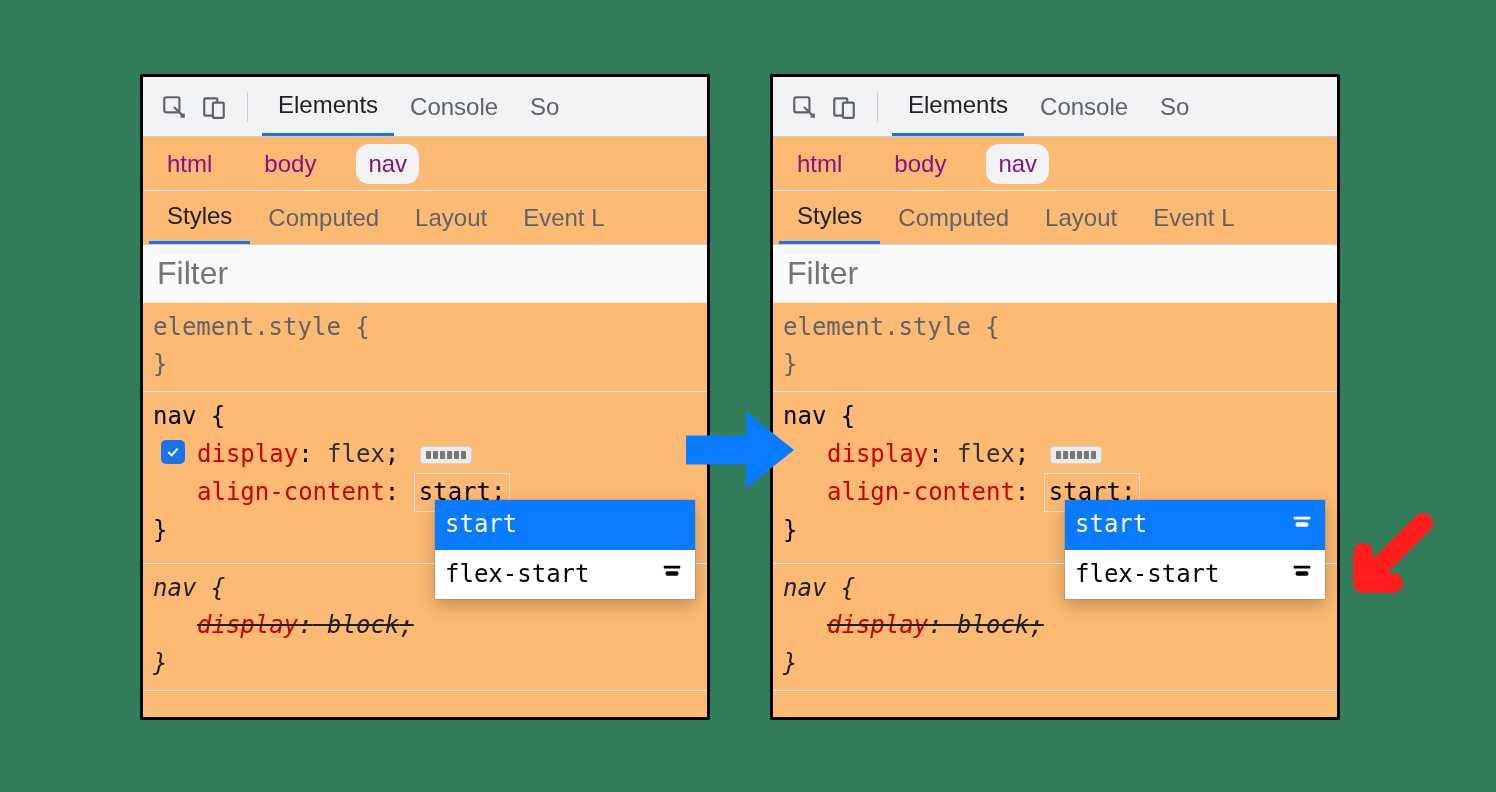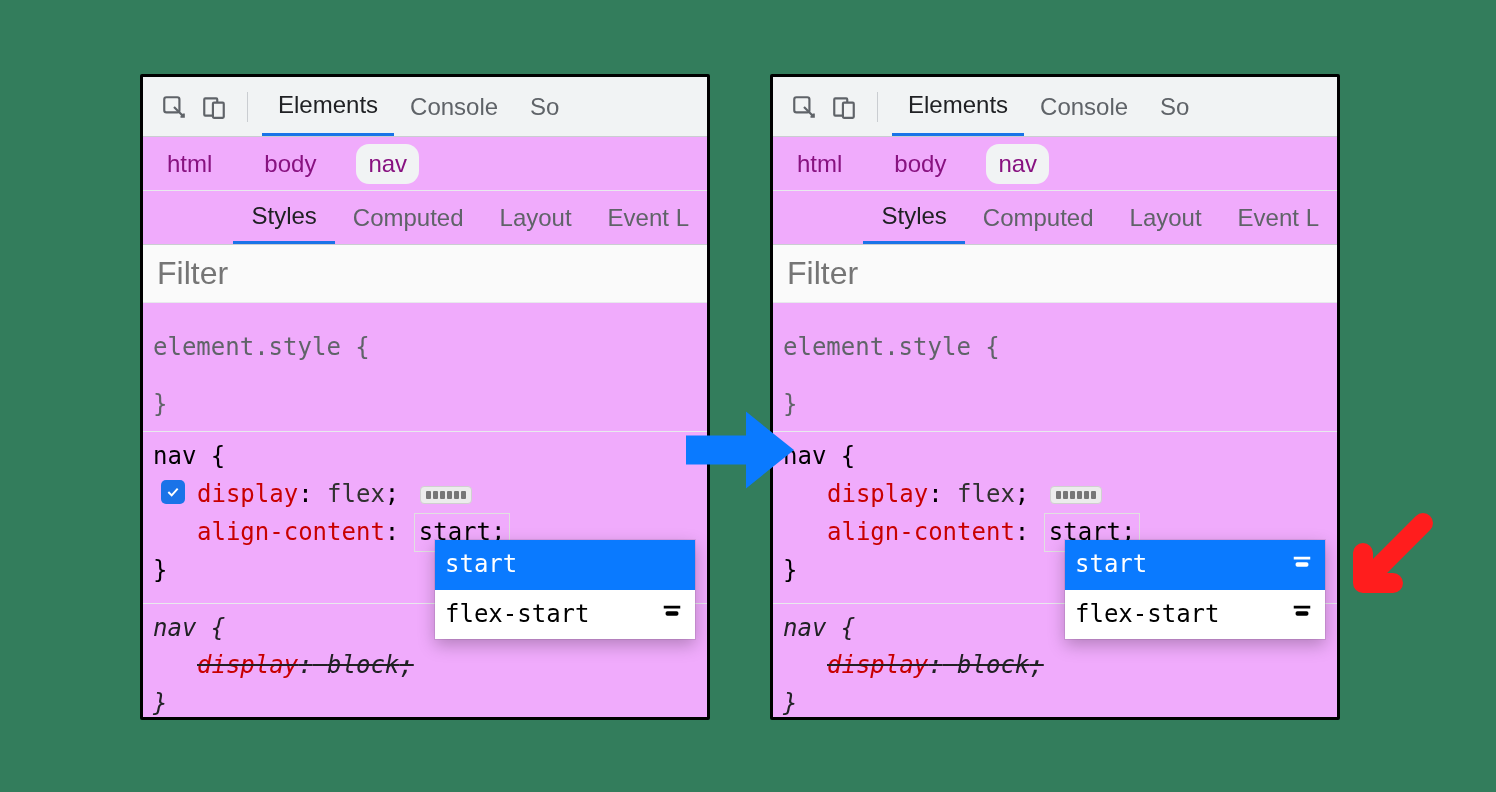--- a/index.html
+++ b/index.html
@@ -5,21 +5,21 @@
   * { box-sizing: border-box; margin: 0; padding: 0; }
   body {
     background: #337d5c;
     font-family: -apple-system, BlinkMacSystemFont, "Segoe UI", Helvetica, Arial, sans-serif;
     width: 1496px;
     height: 792px;
     position: relative;
   }
   .panel {
     position: absolute;
-    background: #f0abfc;
+    background: #fdba74;
     border: 3px solid #000;
     border-radius: 2px;
     overflow: hidden;
   }
   .panel-left { left: 140px; top: 74px; width: 570px; height: 646px; }
   .panel-right{ left: 770px; top: 74px; width: 570px; height: 646px; }
 
   
   .toolbar {
     height: 60px;
@@ -49,40 +49,39 @@
   .crumb.sel { background:#f1f3f4;border-radius:13px; }
 
   
   .subtabs {
     height: 54px;
     display:flex; align-items:stretch;
     border-bottom: 1px solid #cacdd1;
     font-size: 24px;
     color:#5f6368;
     padding-left: 6px;
-    justify-content: flex-end;
   }
   .subtab { padding: 0 18px; display:flex; align-items:center; }
   .subtab.active { color:#202124; border-bottom: 3px solid #1a73e8; }
 
   
   .filter {
     border-bottom: 1px solid #e8eaed;
   }
   .filter input {
     width:100%; border:none; outline:none;
     font-size: 32px; padding: 10px 14px;
     color:#5f6368;
     background:#fafafa;
   }
 
   
   .rules { font-family: ui-monospace, Menlo, Consolas, monospace; font-size: 24px; line-height: 1.55; }
   .rule { border-bottom: 1px solid #e8eaed; padding: 6px 10px 8px 10px; position:relative; }
-  .sel-gray { color:#5f6368;margin-top:20px; }
+  .sel-gray { color:#5f6368; }
   .sel-ital { font-style: italic; color:#202124; }
   .prop { color:#c80000; }
   .val  { color:#303030; }
   .strike { text-decoration: line-through; }
   .strike .prop { color:#c80000; }
   .indent { padding-left: 44px; position:relative; }
 
   .chk {
     position:absolute; left:8px; top:4px;
     width:24px; height:24px; border-radius:5px;

